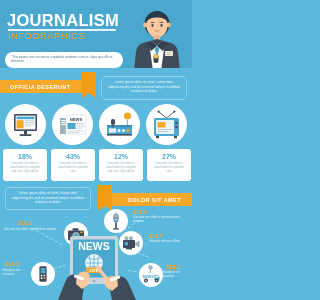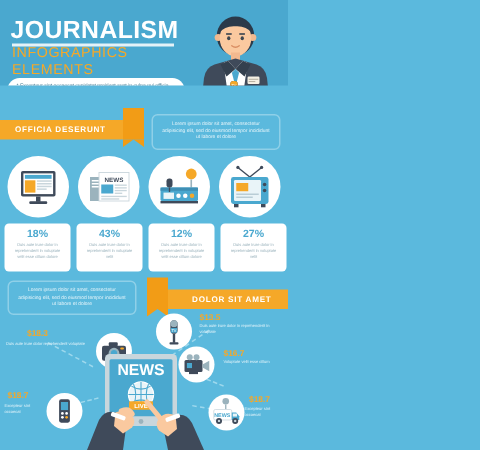--- a/index.html
+++ b/index.html
@@ -5,21 +5,21 @@
   * { margin:0; padding:0; box-sizing:border-box; }
   html,body { width:192px; height:300px; overflow:hidden; }
   body {
     font-family:"Liberation Sans", sans-serif;
     background:#5bb9dd;
     position:relative;
   }
 
   
   #header {
-    position:absolute; left:0; top:0; width:192px; height:57px;
+    position:absolute; left:0; top:0; width:192px; height:68px;
     background:#4aa8cf; overflow:hidden;
   }
   #title {
     position:absolute; left:7px; top:12px;
     font-size:16.5px; font-weight:bold; color:#ffffff;
     letter-spacing:0.3px; line-height:1;
   }
   #title-rule {
     position:absolute; left:8px; top:29px; width:108px; height:1.5px;
     background:#ffffff; opacity:0.85;
@@ -132,21 +132,20 @@
 </head>
 <body>
 
 <div id="header">
 
   <h1 id="title">JOURNALISM</h1>
   <div id="title-rule"></div>
 
   <div id="subtitle">
     <div>INFOGRAPHICS</div>
-    <div>ELEMENTS</div>
   </div>
 
   <div id="header-note">
     <p>* Excepteur sint occaecat cupidatat proident sunt in culpa qui officia deserunt</p>
   </div>
 
   <div id="anchor">
     <svg viewBox="0 0 64 65" width="64" height="65">
 
       <ellipse cx="32" cy="18" rx="12.5" ry="13" fill="#2b3a4a"></ellipse>

